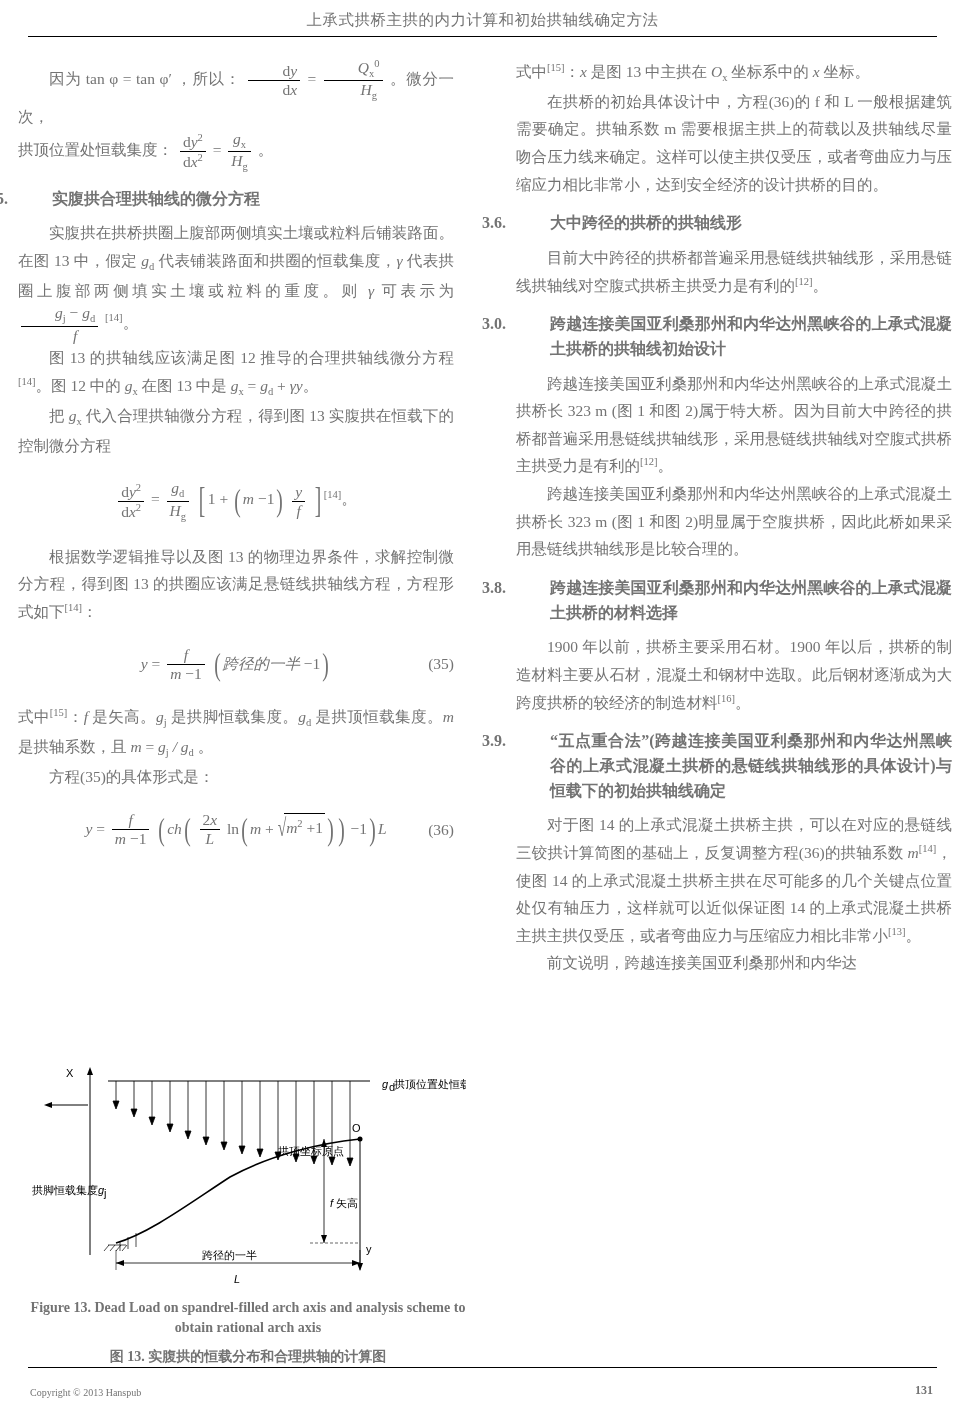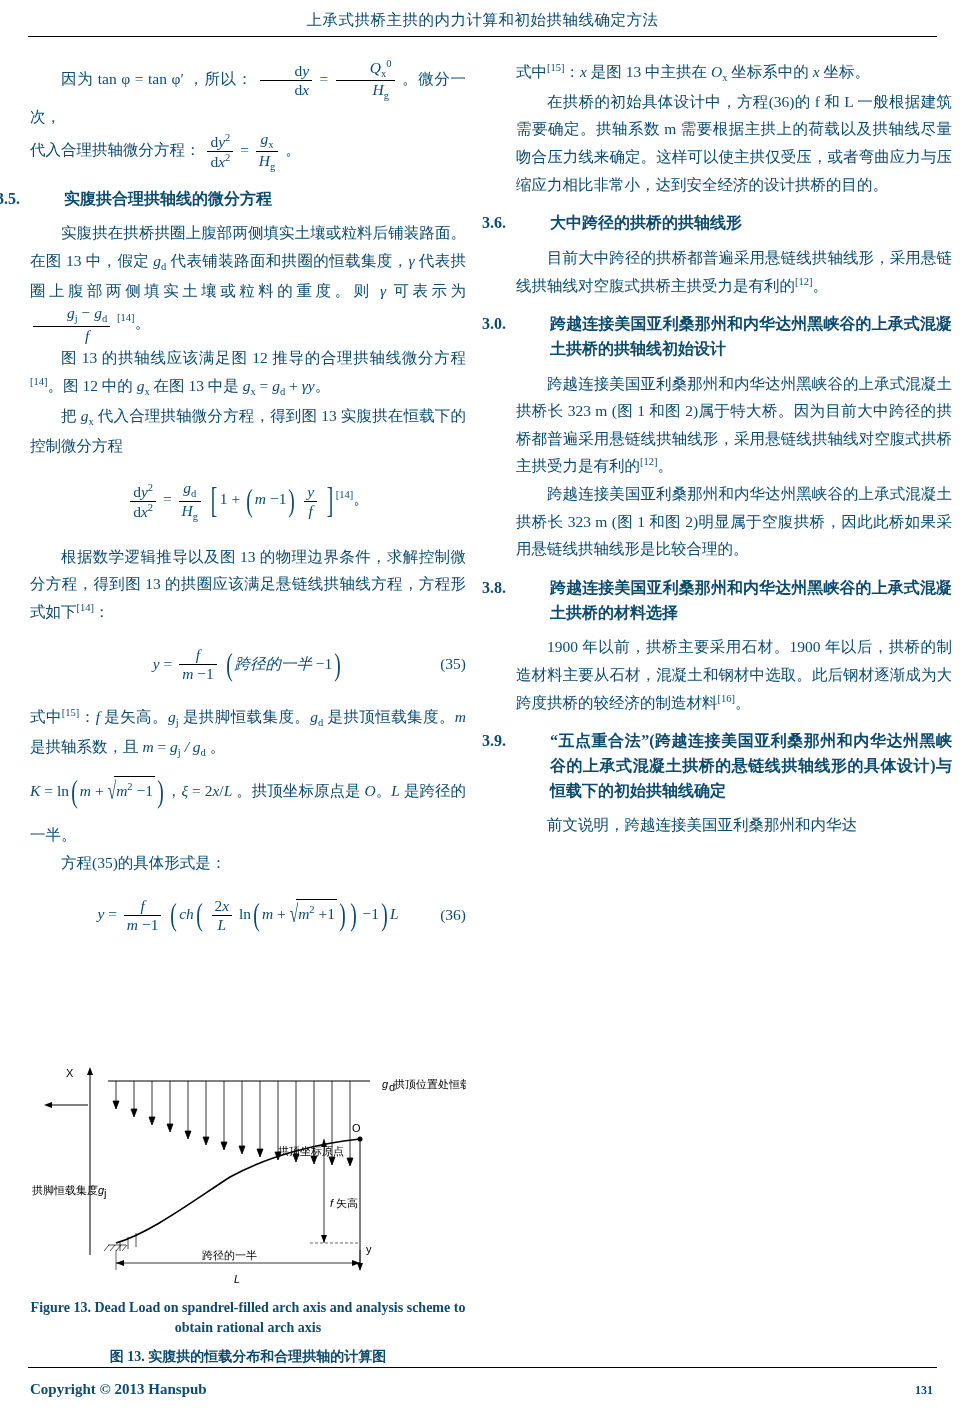--- a/index.html
+++ b/index.html
@@ -6,21 +6,21 @@
     margin: 0;
     padding: 0;
     background: #ffffff;
   }
   .page {
     position: relative;
     width: 965px;
     height: 1414px;
     background: #ffffff;
     font-family: "Liberation Serif", serif;
-    color: #0c4a6e;
+    color: #737373;
     box-sizing: border-box;
     overflow: hidden;
   }
   
   .running-head {
     position: absolute;
     top: 10px;
     left: 0;
     width: 965px;
     text-align: center;
@@ -38,21 +38,21 @@
   }
   
   .col {
     position: absolute;
     top: 58px;
     width: 436px;
     font-size: 15.5px;
     line-height: 1.78;
     text-align: justify;
   }
-  .col-left { left: 30px; }
+  .col-left { left: 18px; }
   .col-right { left: 516px; }
 
   p { margin: 0 0 0 0; text-indent: 2em; }
   p.noindent { text-indent: 0; }
 
   h3.sec {
     font-size: 16px;
     font-weight: bold;
     margin: 13px 0 8px 0;
     line-height: 1.55;
@@ -131,22 +131,22 @@
     bottom: 46px;
     left: 28px;
     width: 909px;
     height: 1px;
     background: #000;
   }
   .copyright {
     position: absolute;
     bottom: 16px;
     left: 30px;
-    font-size: 15px;
-    font-weight: bold;
+    font-size: 10px;
+    font-weight: normal;
   }
   .pageno {
     position: absolute;
     bottom: 16px;
     right: 32px;
     font-size: 12px;
     font-weight: bold;
   }
   .figtext { font-size: 11px; font-family: "Liberation Sans", sans-serif; }
 </style>
@@ -168,21 +168,21 @@
       </span>
       =
       <span class="frac">
         <span class="num-f"><span class="mi">Q</span><span class="sub">x</span><span class="sup">0</span></span>
         <span class="den-f"><span class="mi">H</span><span class="sub">g</span></span>
       </span>
       <span>。微分一次，</span>
     </p>
 
     <p class="noindent">
-      <span>代入合理拱轴微分方程：</span>
+      <span>拱顶位置处恒载集度：</span>
       <span class="frac">
         <span class="num-f">d<span class="mi">y</span><span class="sup">2</span></span>
         <span class="den-f">d<span class="mi">x</span><span class="sup">2</span></span>
       </span>
       =
       <span class="frac">
         <span class="num-f"><span class="mi">g</span><span class="sub">x</span></span>
         <span class="den-f"><span class="mi">H</span><span class="sub">g</span></span>
       </span>
       <span>。</span>
@@ -238,23 +238,20 @@
         <span class="den-f"><span class="mi">m</span> −1</span>
       </span>
       <span class="bigparen">(</span><span class="mi">跨径的一半</span> −1<span class="bigparen">)</span>
       <span class="eqno">(35)</span>
     </p>
 
     <p class="noindent">
       式中<span class="sup">[15]</span>：<span class="mi">f</span> 是矢高。<span class="mi">g</span><span class="sub">j</span> 是拱脚恒载集度。<span class="mi">g</span><span class="sub">d</span> 是拱顶恒载集度。<span class="mi">m</span> 是拱轴系数，且 <span class="mi">m</span> = <span class="mi">g</span><span class="sub">j</span> <span class="mi">/ g</span><span class="sub">d</span> 。
     </p>
 
-    <p class="noindent">
-      <span class="mi">K</span> = ln<span class="bigparen">(</span><span class="mi">m</span> + <span class="radical">√</span><span class="sqrt-wrap"><span class="mi">m</span><span class="sup">2</span> −1</span><span class="bigparen">)</span>，<span class="mi">ξ</span> = 2<span class="mi">x</span>/<span class="mi">L</span> 。拱顶坐标原点是 <span class="mi">O</span>。<span class="mi">L</span> 是跨径的一半。
-    </p>
 
     <p>
       方程(35)的具体形式是：
     </p>
 
     <p class="eqline">
       <span class="mi">y</span> =
       <span class="frac">
         <span class="num-f"><span class="mi">f</span></span>
         <span class="den-f"><span class="mi">m</span> −1</span>
@@ -394,20 +391,23 @@
     </h3>
 
     <p>
       1900 年以前，拱桥主要采用石材。1900 年以后，拱桥的制造材料主要从石材，混凝土和钢材中选取。此后钢材逐渐成为大跨度拱桥的较经济的制造材料<span class="sup">[16]</span>。
     </p>
 
     <h3 class="sec hang">
       <span class="num">3.9.</span><span class="txt">“五点重合法”(跨越连接美国亚利桑那州和内华达州黑峡谷的上承式混凝土拱桥的悬链线拱轴线形的具体设计)与恒载下的初始拱轴线确定</span>
     </h3>
 
+    <p>
+      对于图 14 的上承式混凝土拱桥主拱，可以在对应的悬链线三铰拱计算简图的基础上，反复调整方程(36)的拱轴系数 <span class="mi">m</span><span class="sup">[14]</span>，使图 14 的上承式混凝土拱桥主拱在尽可能多的几个关键点位置处仅有轴压力，这样就可以近似保证图 14 的上承式混凝土拱桥主拱主拱仅受压，或者弯曲应力与压缩应力相比非常小<span class="sup">[13]</span>。
+    </p>
 
     <p>前文说明，跨越连接美国亚利桑那州和内华达</p>
   </div>
 
   <div class="footer-rule"></div>
   <div class="copyright">Copyright © 2013 Hanspub</div>
   <div class="pageno">131</div>
 </div>
 
 </body></html>

